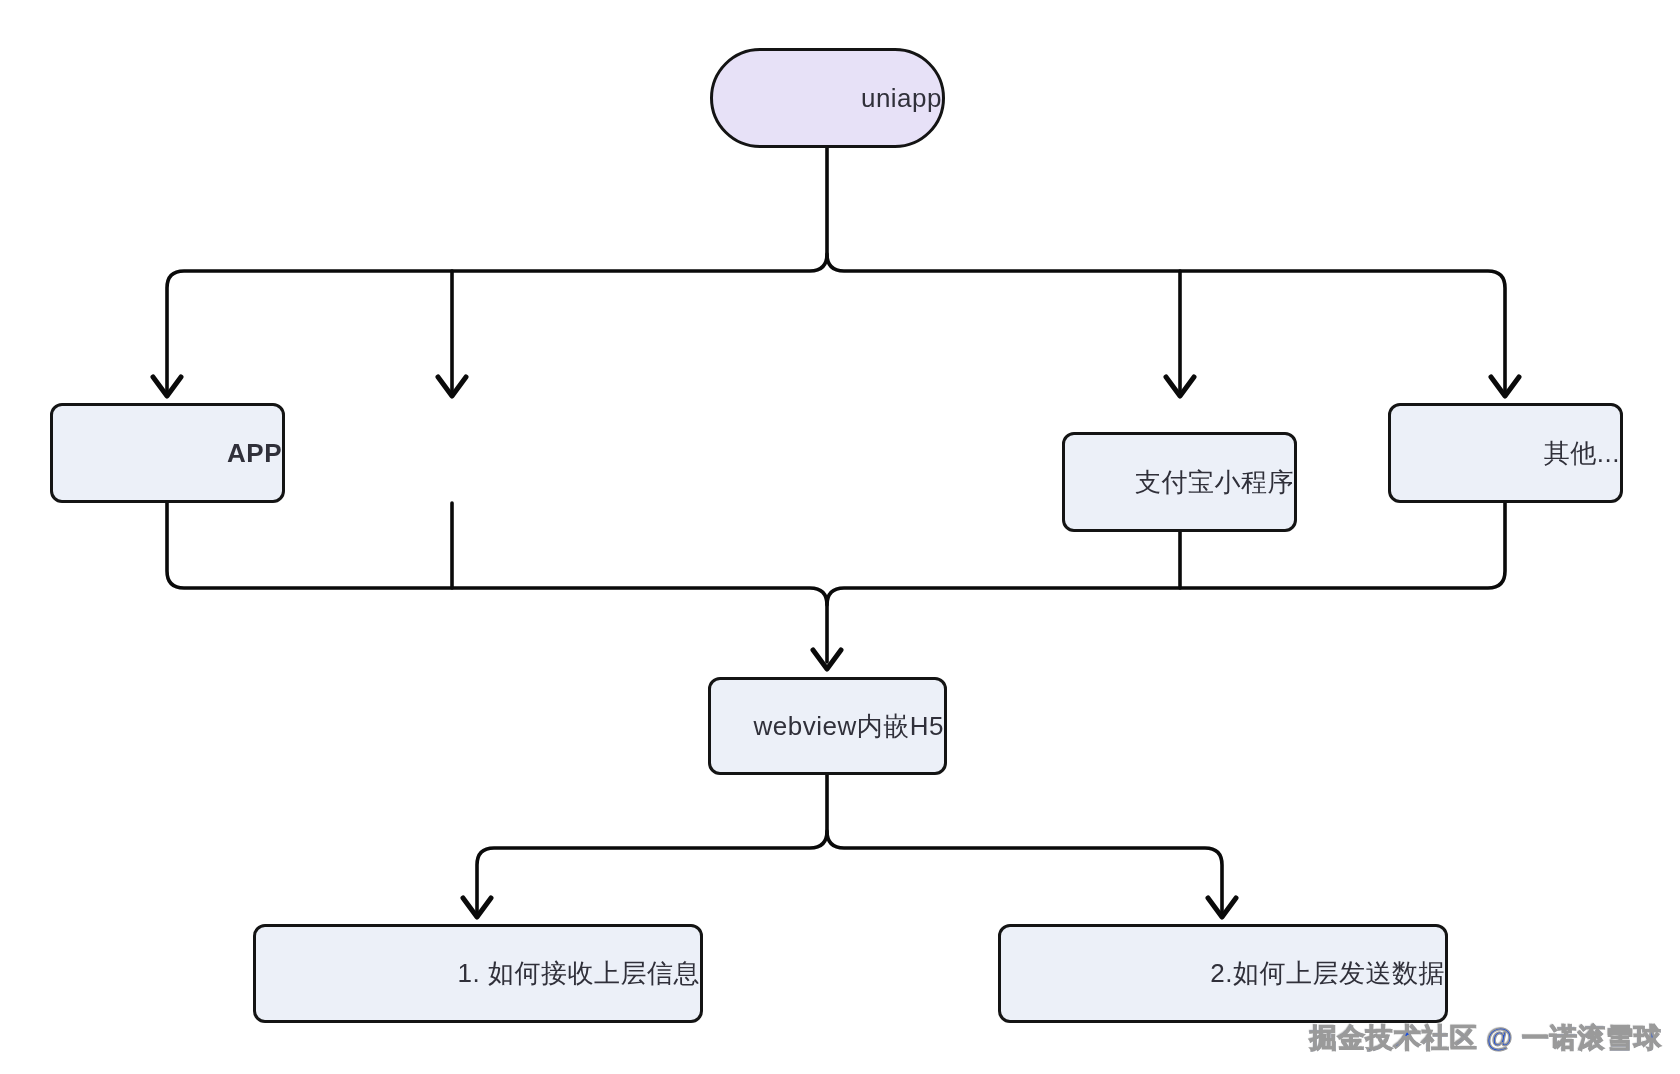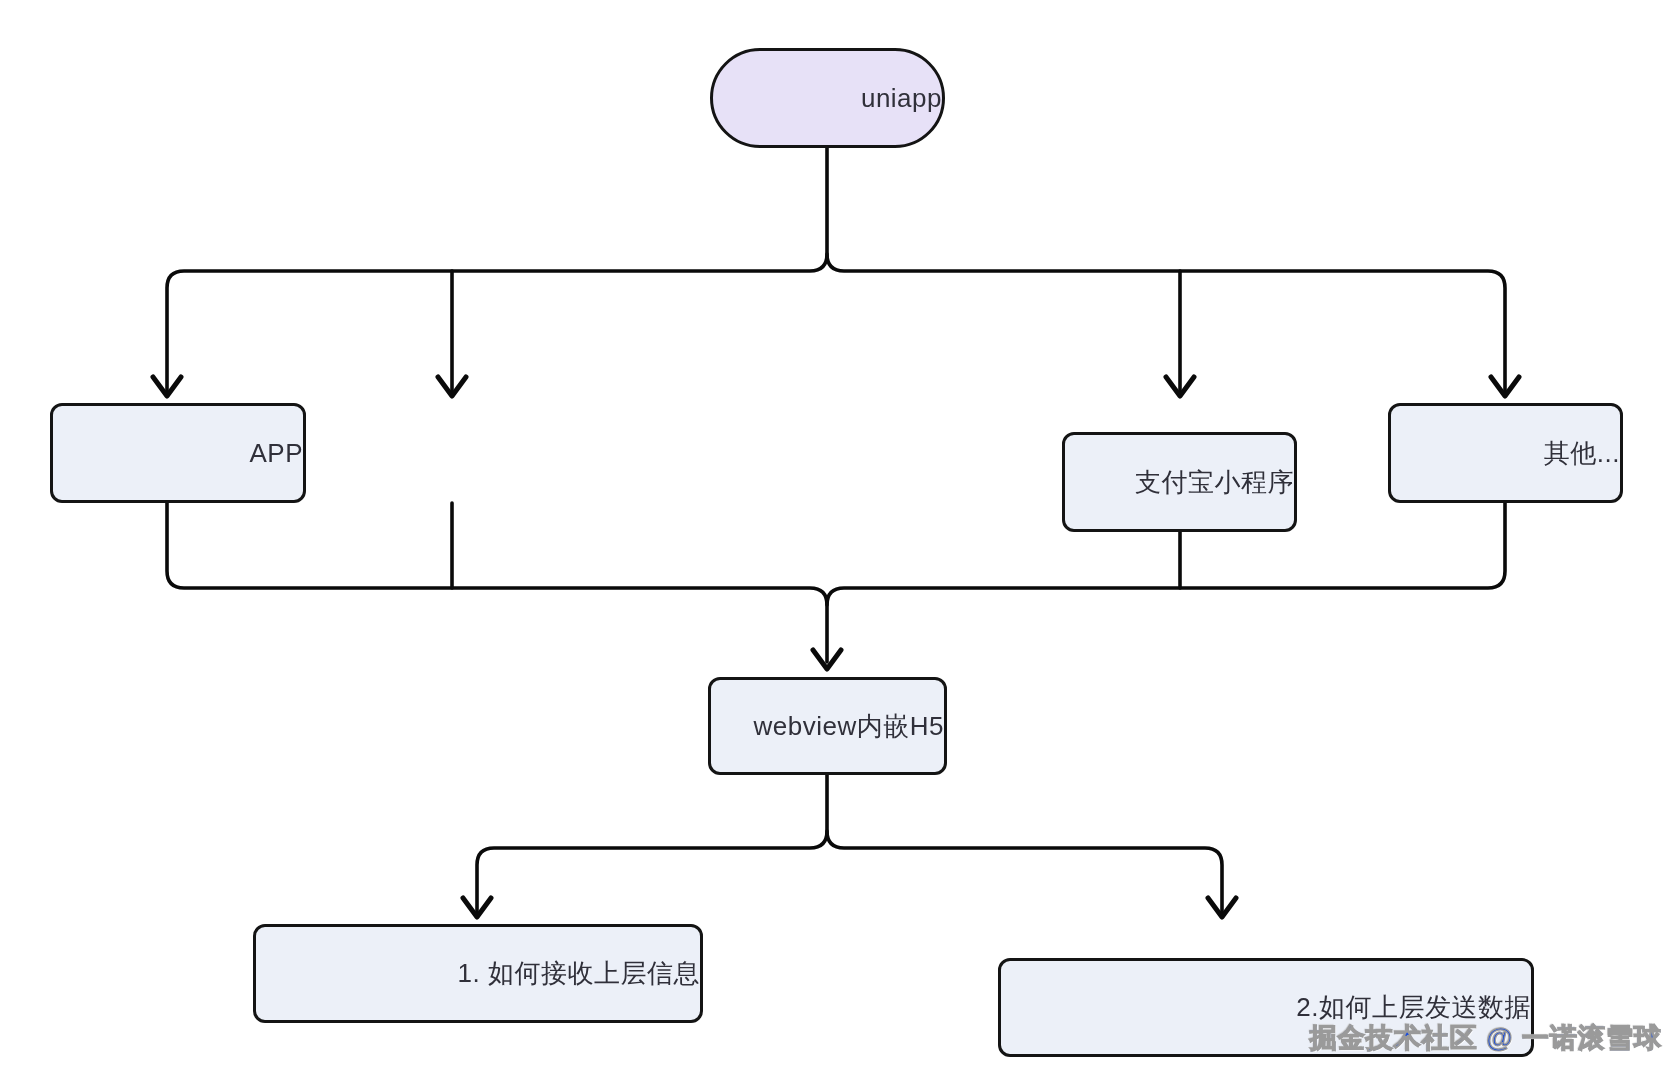--- a/index.html
+++ b/index.html
@@ -50,27 +50,27 @@
     color: var(--text);
     font-size: 26px;
     letter-spacing: 0.5px;
     white-space: nowrap;
   }
   .node--pill {
     background: var(--root-fill);
     border-radius: 52px;
   }
   .node--uniapp   { left: 710px;  top: 48px;  width: 235px; height: 100px; }
-  .node--app      { left: 50px;   top: 403px; width: 256px; height: 100px; }
+  .node--app      { left: 50px;   top: 403px; width: 235px; height: 100px; font-weight: bold; }
   .node--wechat   { left: 335px;  top: 403px; width: 235px; height: 100px; }
   .node--alipay   { left: 1062px; top: 403px; width: 235px; height: 100px; margin-top: 29px; }
   .node--other    { left: 1388px; top: 403px; width: 235px; height: 100px; }
   .node--webview  { left: 708px;  top: 677px; width: 239px; height: 98px; }
   .node--q1       { left: 253px;  top: 924px; width: 450px; height: 99px; }
-  .node--q2       { left: 998px;  top: 958px; width: 536px; height: 99px; padding-left: 48px; }
+  .node--q2       { left: 998px;  top: 924px; width: 450px; height: 99px; padding-left: 48px; }
   .watermark {
     position: absolute;
     right: 18px;
     bottom: 18px;
     font-size: 27px;
     font-weight: bold;
     letter-spacing: 1px;
     color: #1d4ed8;
     -webkit-text-stroke: 1.2px var(--watermark);
     text-shadow: 1px 1px 1px #ffffff, -1px -1px 1px #bdbdbd;

